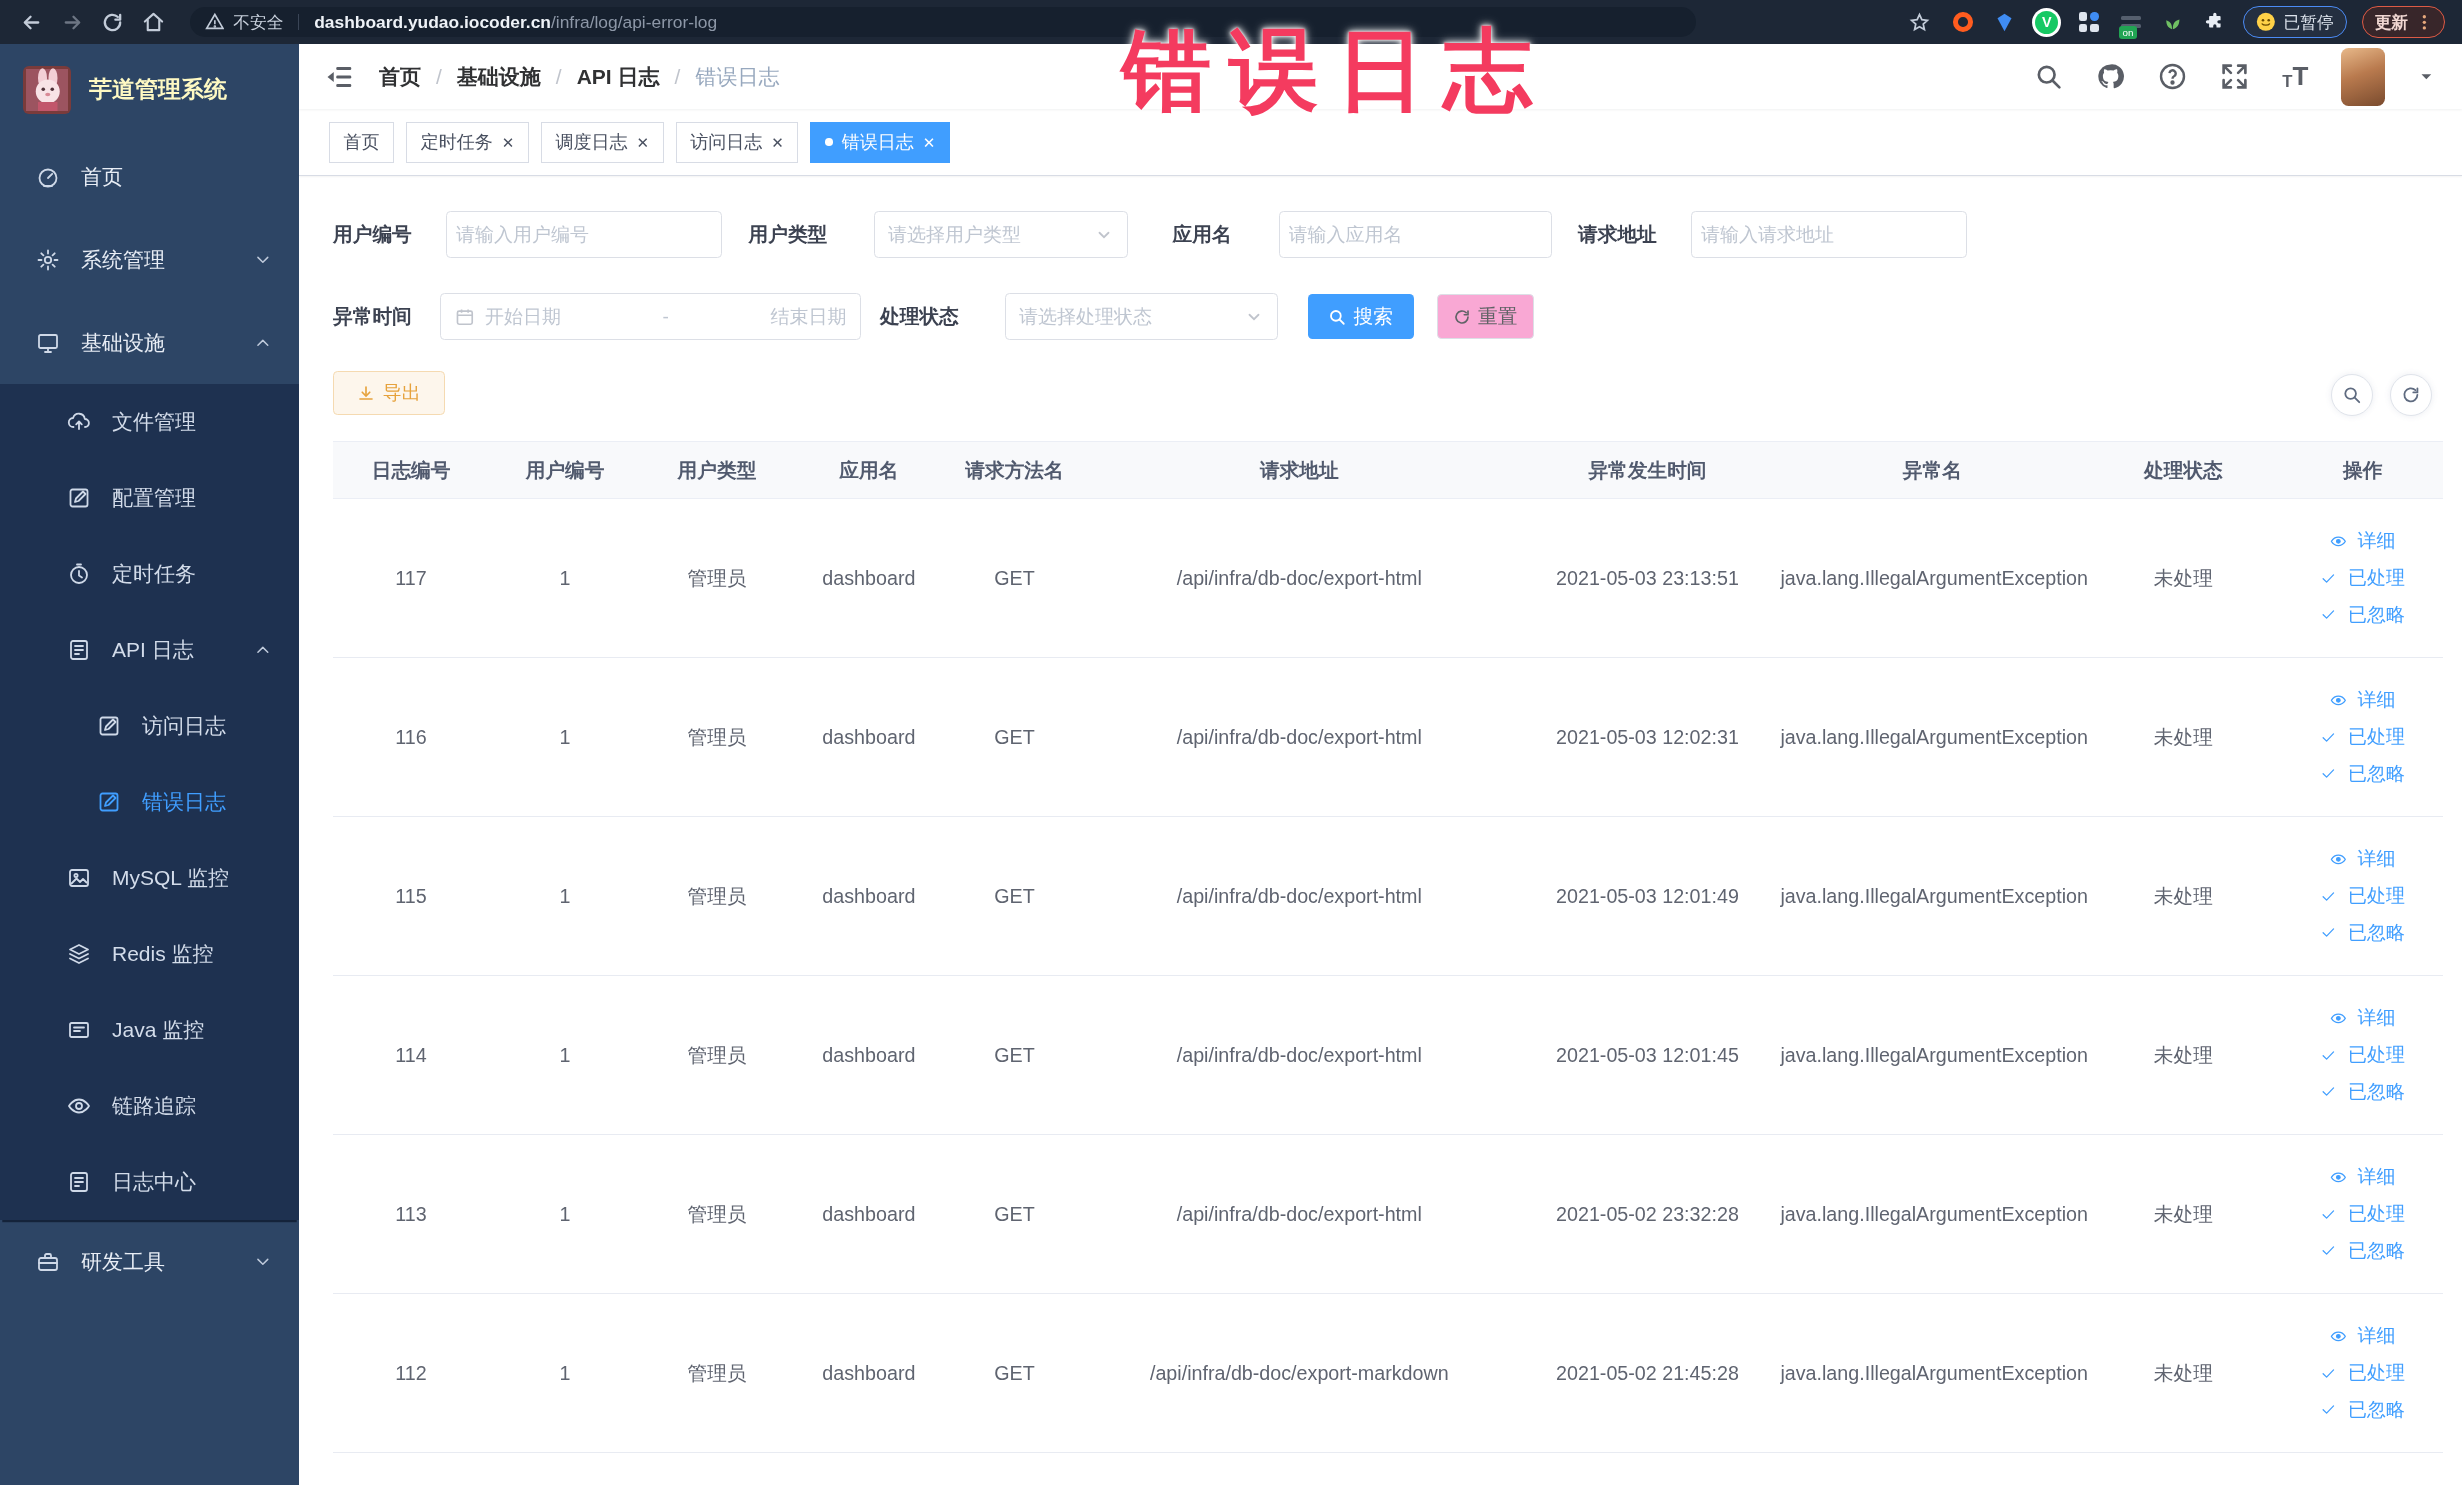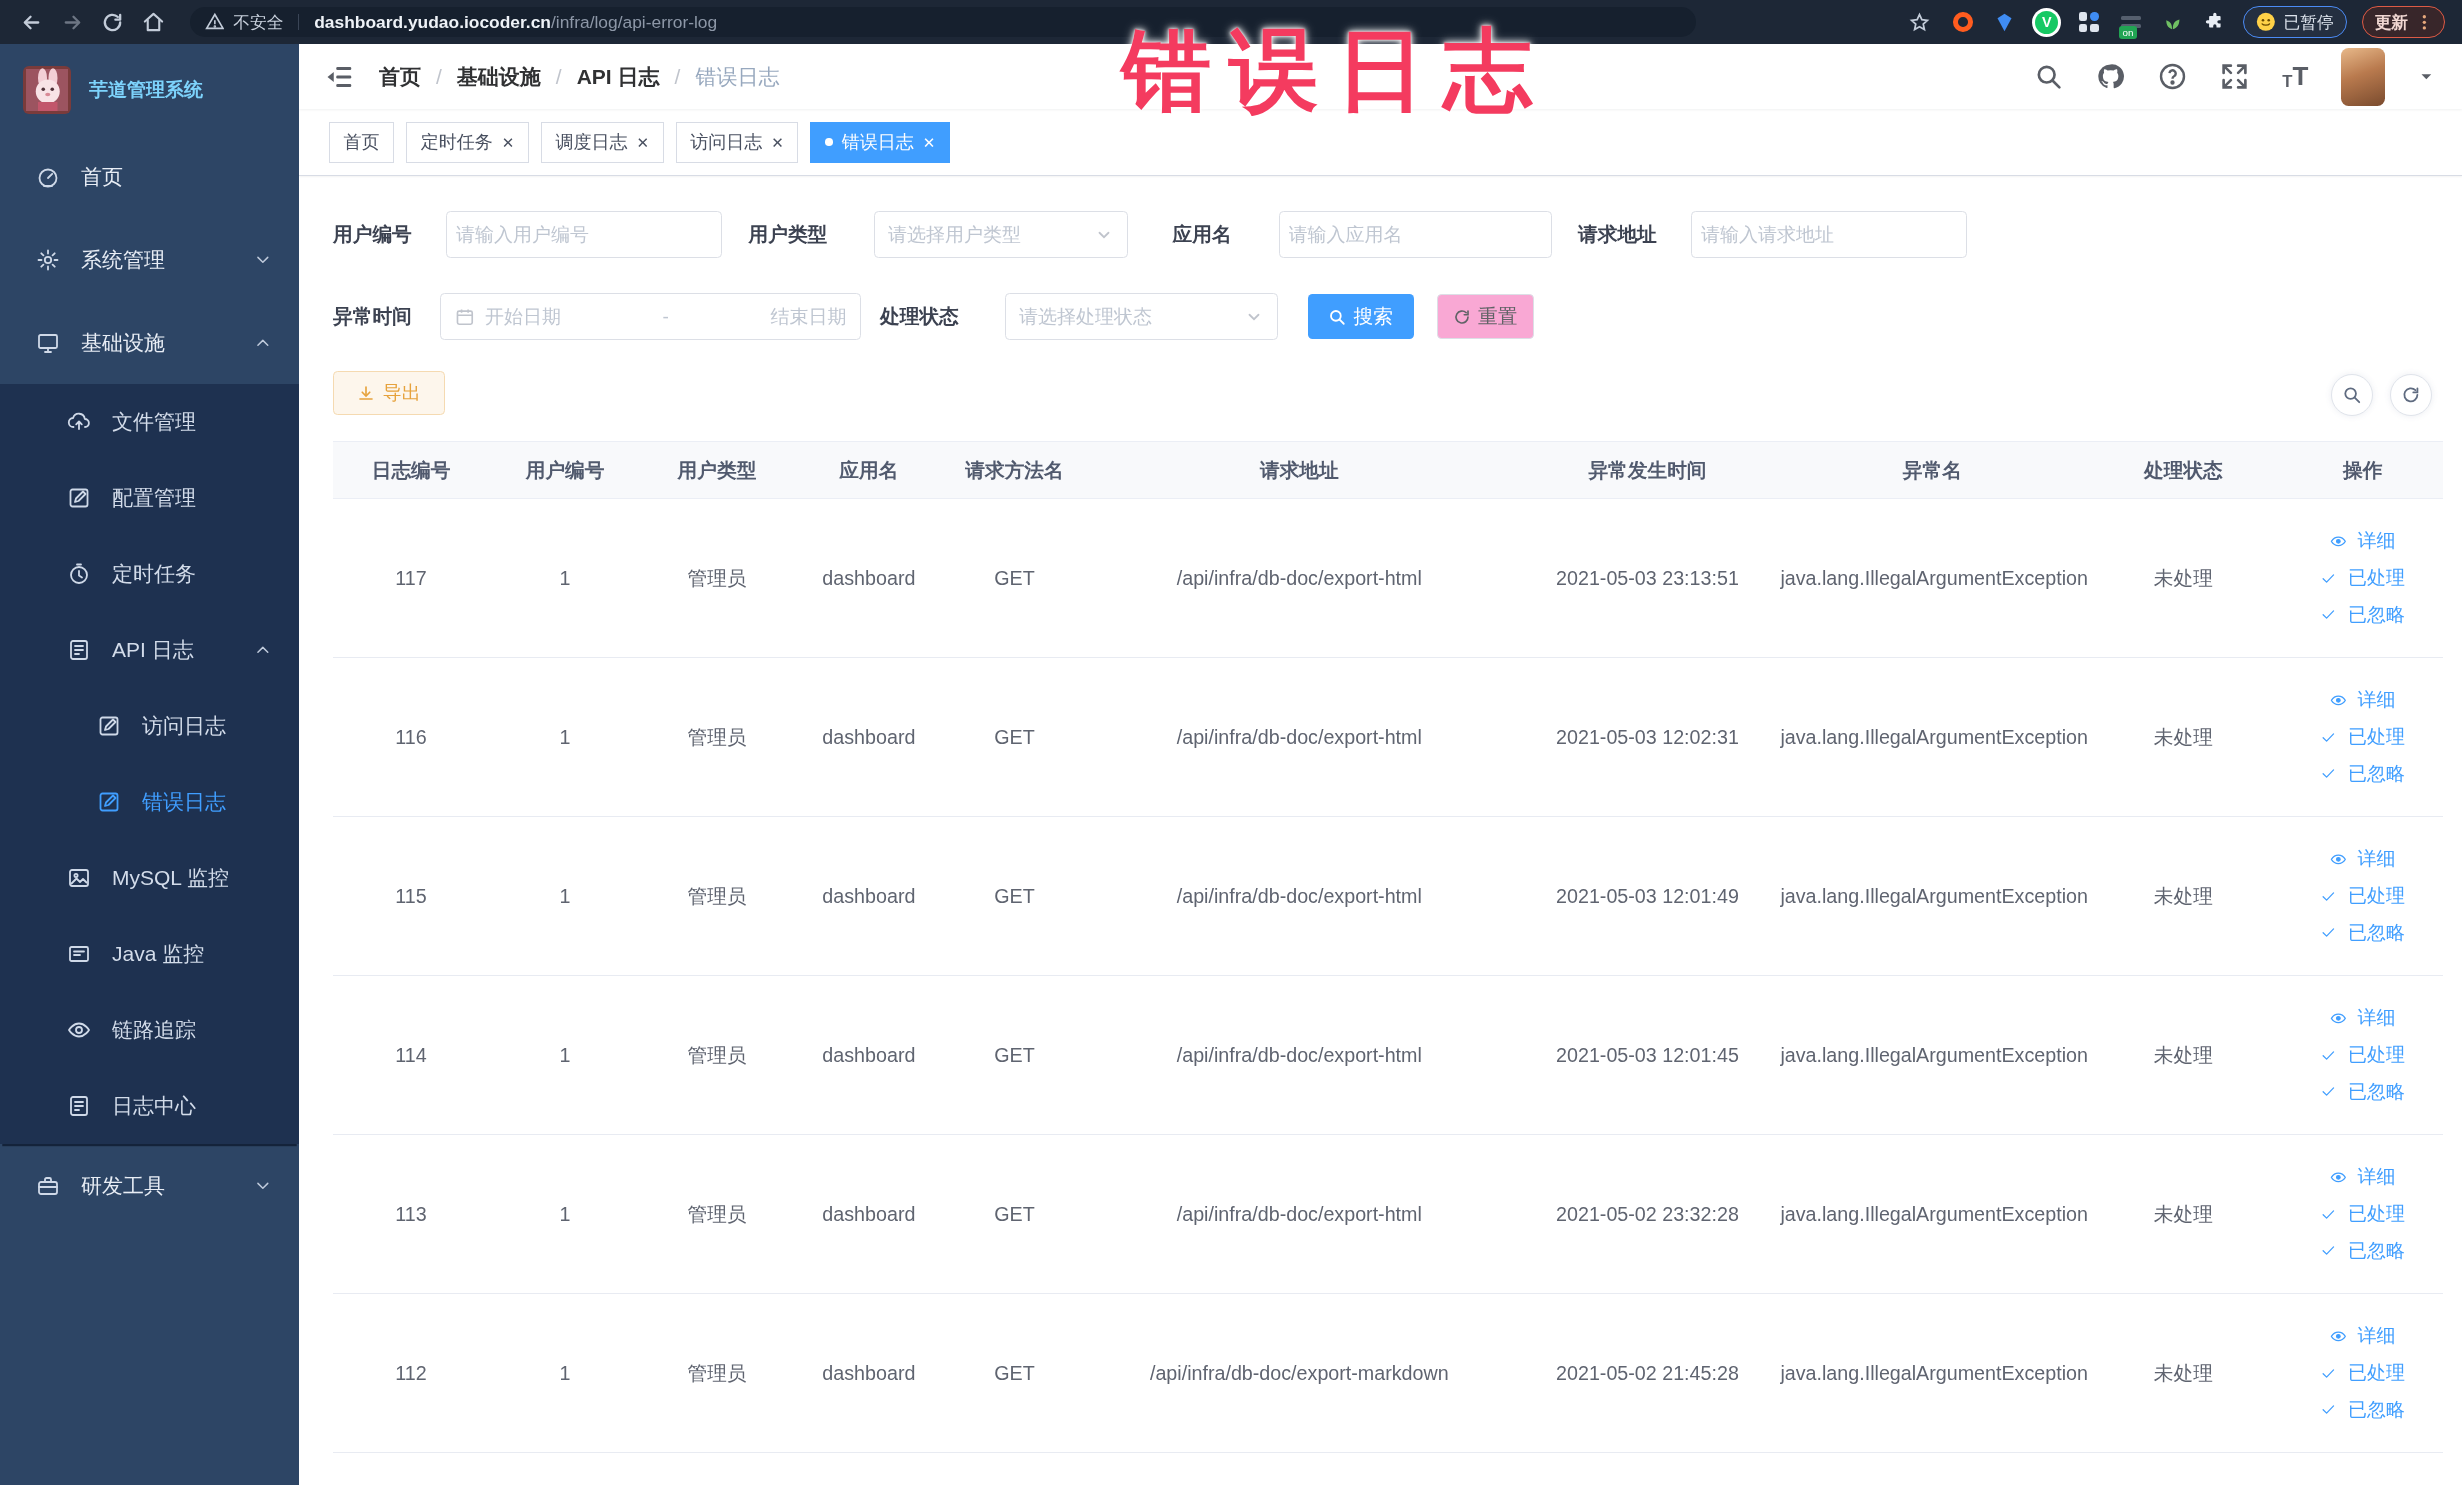--- a/index.html
+++ b/index.html
@@ -32,21 +32,21 @@
   .pill.update { border:1.5px solid #dd5a45; background:#38262a; color:#f2d8d3; font-weight:600; }
   .face { width:19.7px; height:19.7px; }
 
   
   .overlay-title { position:absolute; left:1122px; top:10.6px; z-index:200; font-size:89px; font-weight:700; color:#f43b5f; letter-spacing:18px; text-shadow:0 0 2.3px #fff,0 0 6px rgba(255,255,255,.95),0 0 10.6px rgba(255,255,255,.7); white-space:nowrap; }
 
   
   .sidebar { position:absolute; left:0; top:44px; width:299px; height:1442px; background:#2d4565; color:#eef2f8; z-index:10; }
   .logo-row { height:91px; display:flex; align-items:center; padding-left:23px; gap:18px; }
   .logo-img { width:48px; height:48px; border-radius:6px; overflow:hidden; flex:0 0 auto; }
-  .logo-title { font-size:19px; font-weight:700; color:#7dd3fc; }
+  .logo-title { font-size:23px; font-weight:700; color:#fef9c3; }
   .menu-item { position:relative; display:flex; align-items:center; cursor:pointer; font-size:21px; color:#e8edf5; }
   .menu-item.lvl0 { height:83px; padding-left:36px; }
   .menu-item.sub { background:#1e3150; height:76px; color:#d3dcea; }
   .menu-item.lvl1 { padding-left:67px; }
   .menu-item.lvl2 { padding-left:97px; }
   .menu-item.sub-last { box-shadow:0 4.5px 0 -2.3px #14233a; }
   .menu-item .mi-icon { width:24px; height:24px; margin-right:21px; color:#cfd9e8; flex:0 0 auto; }
   .menu-item.active, .menu-item.active .mi-icon { color:#409EFF; }
   .mi-arrow { position:absolute; right:26px; width:19.7px; height:19.7px; color:#bfcadb; }
 
@@ -333,20 +333,30 @@
             <rect x="3" y="4" width="18" height="16" rx="2"></rect>
             <circle cx="9" cy="9.5" r="1.6"></circle>
             <path d="M4.5 17.5l5-5 3.5 3.5 3-3 3.5 3.5"></path>
           </svg>
         </span>
         <span class="mi-label">MySQL 监控</span>
       </div>
       <div class="menu-item lvl1 sub lvl1">
         <span class="mi-icon">
           <svg viewBox="0 0 24 24" width="100%" height="100%" fill="none" stroke="currentColor" stroke-width="1.8" stroke-linecap="round" stroke-linejoin="round">
+            <path d="M12 3l9 4.5-9 4.5-9-4.5L12 3z"></path>
+            <path d="M3 12l9 4.5 9-4.5"></path>
+            <path d="M3 16.5L12 21l9-4.5"></path>
+          </svg>
+        </span>
+        <span class="mi-label">Redis 监控</span>
+      </div>
+      <div class="menu-item lvl1 sub lvl1">
+        <span class="mi-icon">
+          <svg viewBox="0 0 24 24" width="100%" height="100%" fill="none" stroke="currentColor" stroke-width="1.8" stroke-linecap="round" stroke-linejoin="round">
             <rect x="3" y="5" width="18" height="14" rx="1.5"></rect>
             <path d="M7 9.5h10M7 13h6"></path>
           </svg>
         </span>
         <span class="mi-label">Java 监控</span>
       </div>
       <div class="menu-item lvl1 sub lvl1">
         <span class="mi-icon">
           <svg viewBox="0 0 24 24" width="100%" height="100%" fill="none" stroke="currentColor" stroke-width="1.8" stroke-linecap="round" stroke-linejoin="round">
             <path d="M2 12s3.8-6.5 10-6.5S22 12 22 12s-3.8 6.5-10 6.5S2 12 2 12z"></path>

